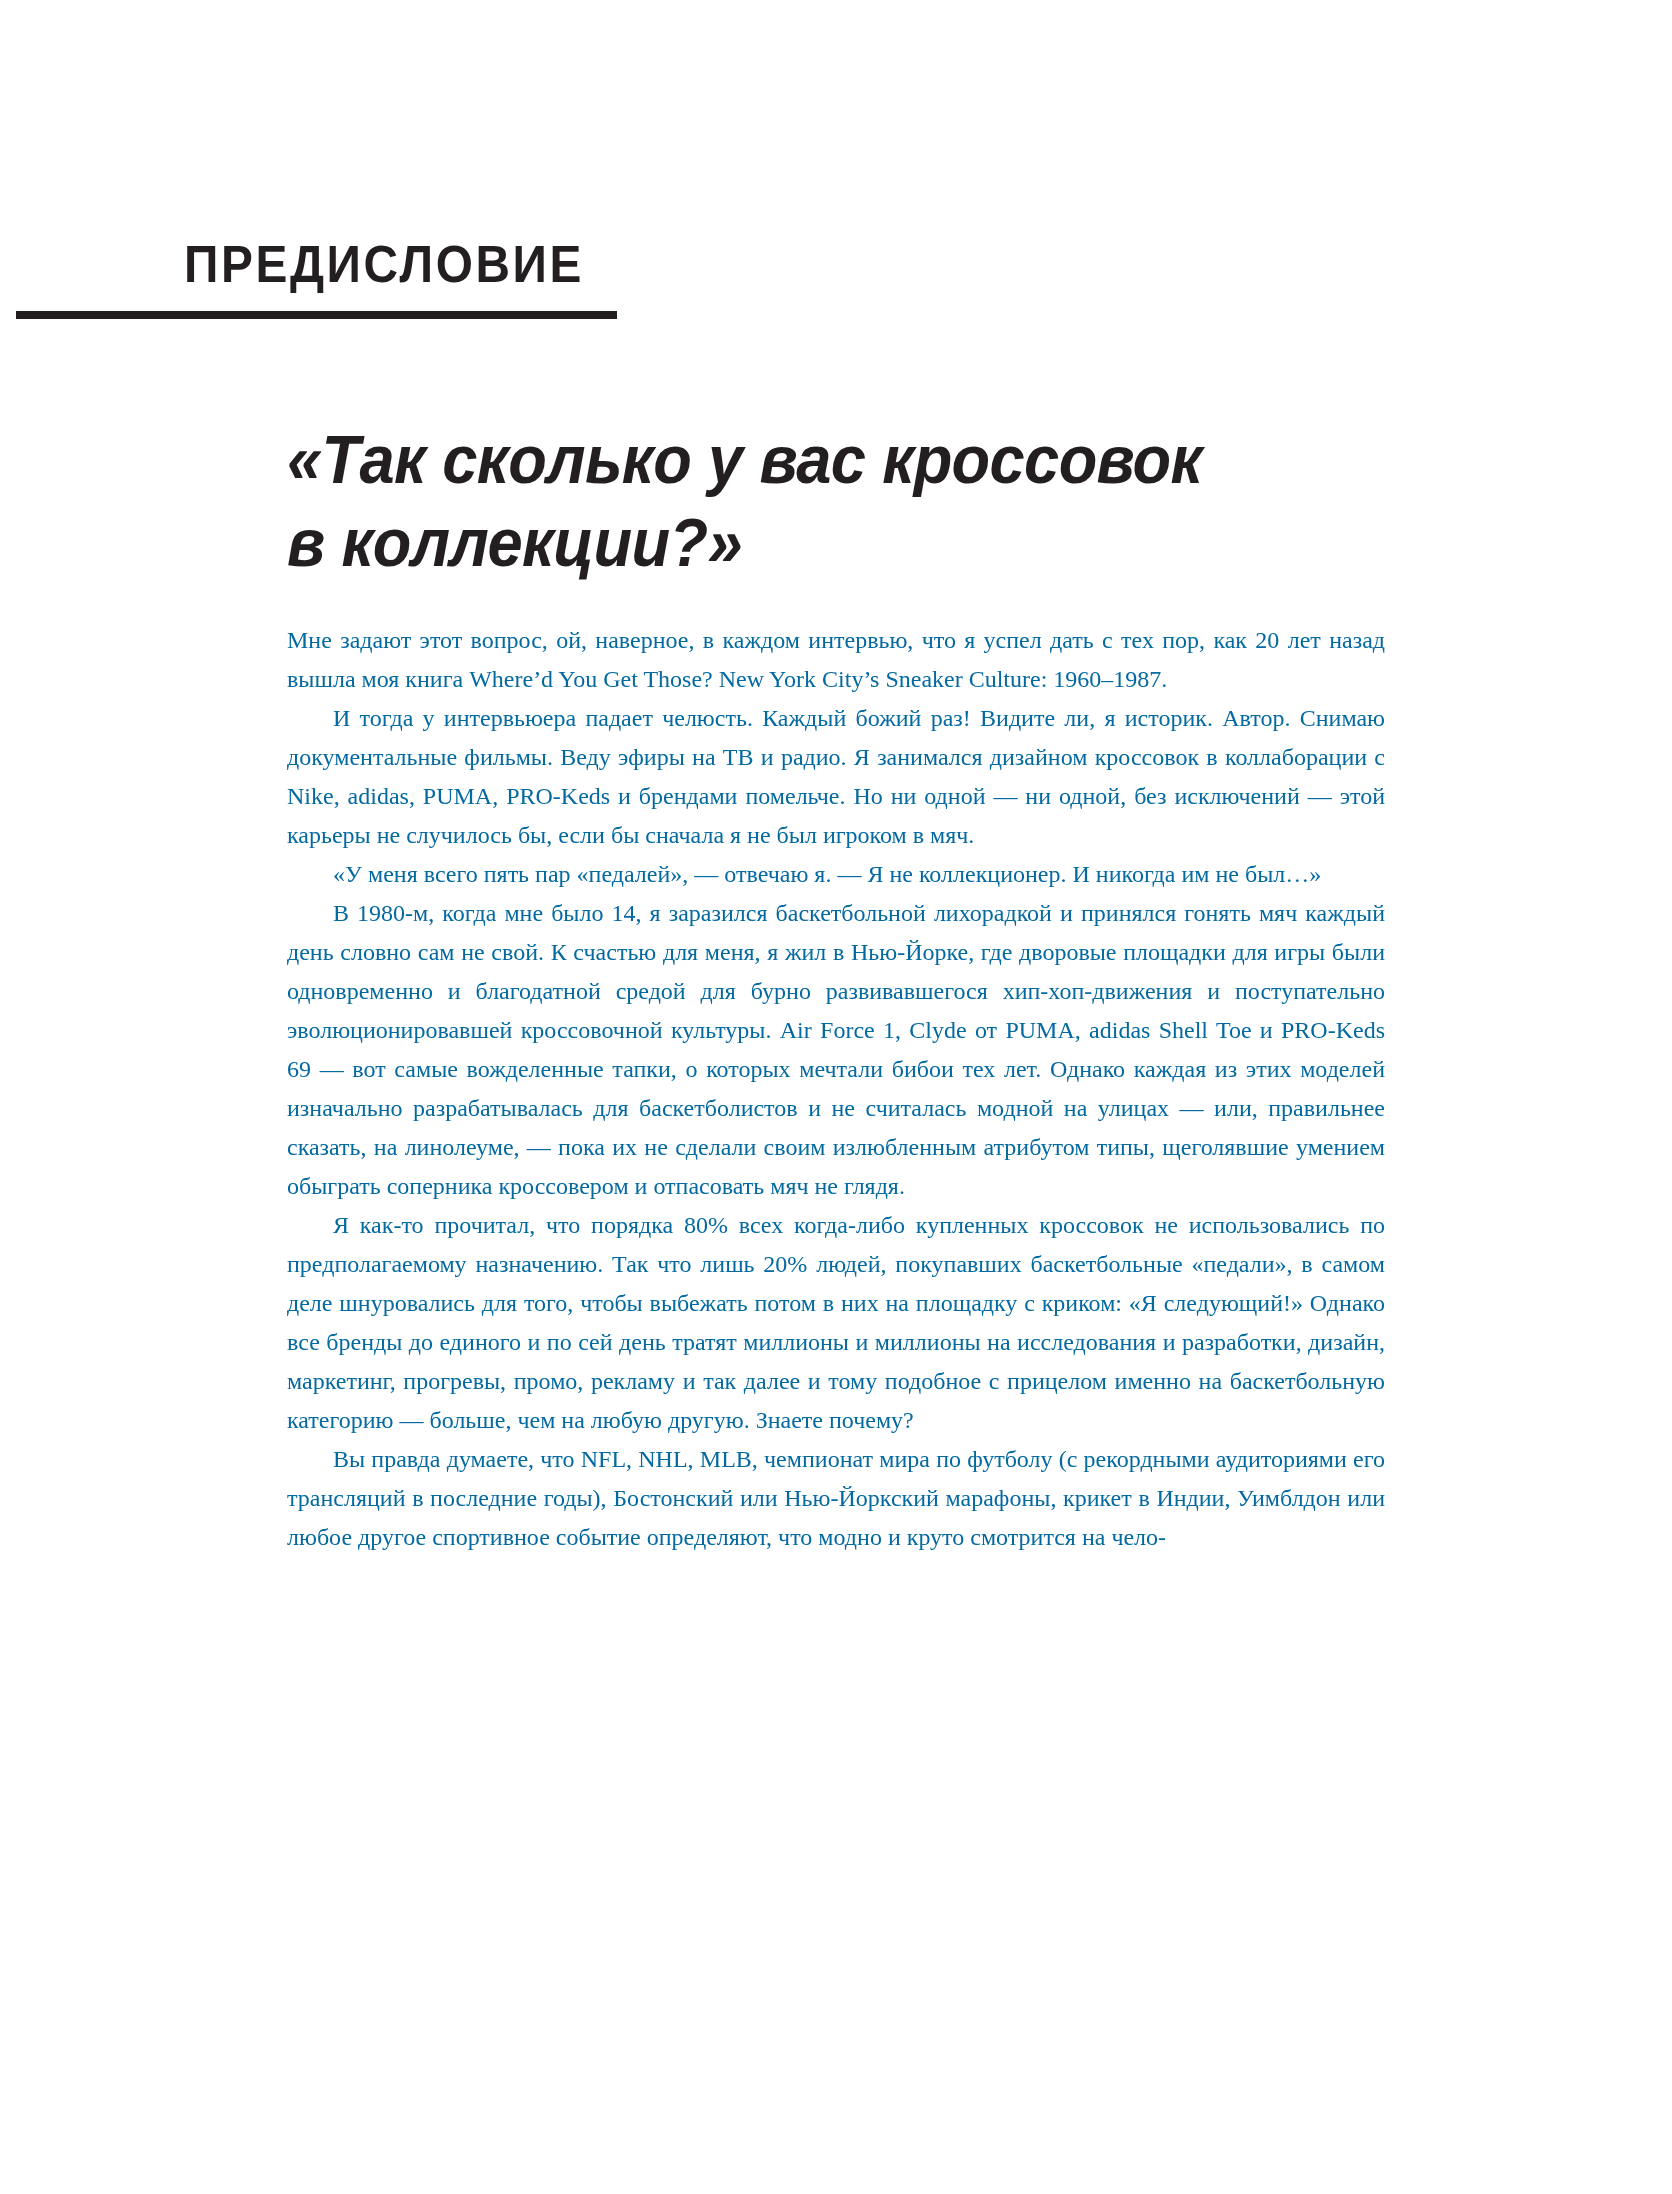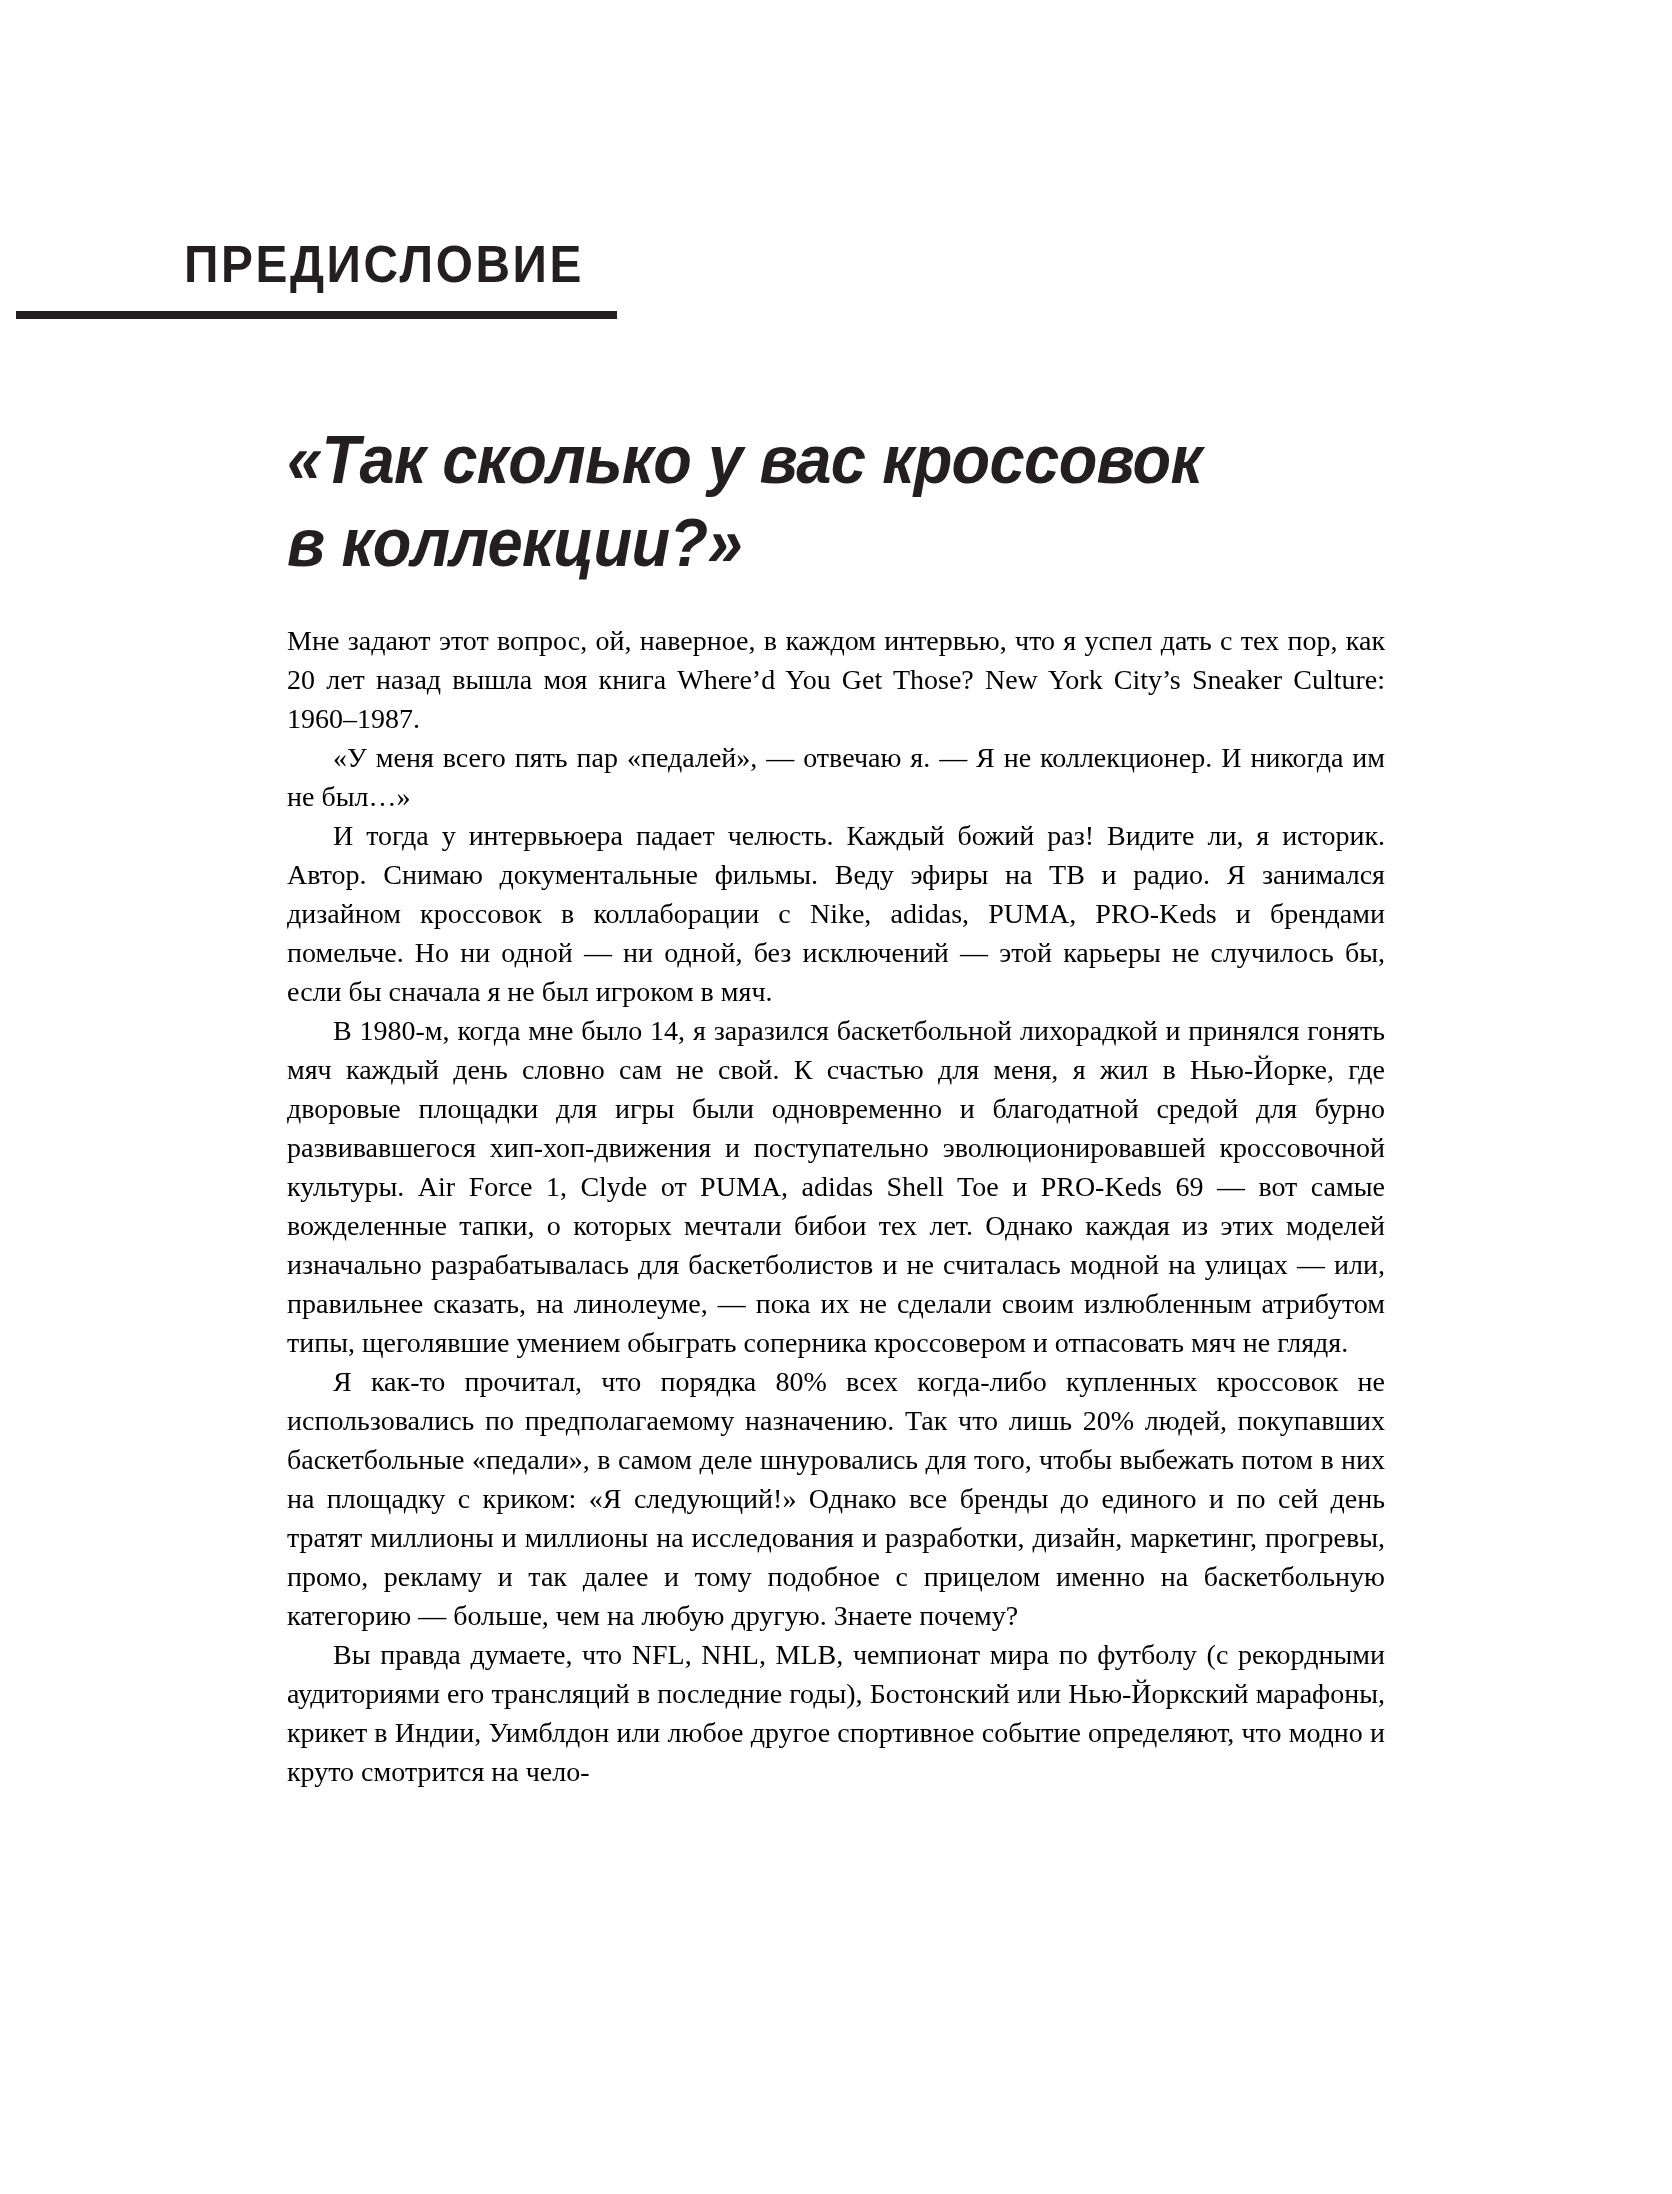--- a/index.html
+++ b/index.html
@@ -78,23 +78,23 @@
   }
   .display-title .tline { display: block; white-space: nowrap; }
 
   
   .body-copy {
     position: absolute;
     left: 271px;
     top: 621px;
     width: 1098px;
     font-family: "Liberation Serif", "DejaVu Serif", serif;
-    font-size: 28px;
+    font-size: 24px;
     line-height: 39px;
-    color: #000000;
+    color: #0369a1;
     text-align: justify;
     text-justify: inter-word;
     hyphens: manual;
   }
   .body-copy p {
     margin: 0;
     text-indent: 0;
   }
   .body-copy p.indent {
     text-indent: 46px;
@@ -111,21 +111,21 @@
   <div class="rule"></div>
 
 
   <div class="display-title">
     <span class="tline">«Так сколько у вас кроссовок</span>
     <span class="tline">в коллекции?»</span>
   </div>
 
   <div class="body-copy" id="body-copy">
       <p>Мне задают этот вопрос, ой, наверное, в каждом интервью, что я успел дать с тех пор, как 20 лет назад вышла моя книга Where’d You Get Those? New York City’s Sneaker Culture: 1960–1987.</p>
+      <p class="indent">И тогда у интервьюера падает челюсть. Каждый божий раз! Видите ли, я историк. Автор. Снимаю документальные фильмы. Веду эфиры на ТВ и радио. Я занимался дизайном кроссовок в коллаборации с Nike, adidas, PUMA, PRO-Keds и брендами помельче. Но ни одной — ни одной, без исключений — этой карьеры не случилось бы, если бы сначала я не был игроком в мяч.</p>
       <p class="indent">«У меня всего пять пар «педалей», — отвечаю я. — Я не коллекционер. И никогда им не был…»</p>
-      <p class="indent">И тогда у интервьюера падает челюсть. Каждый божий раз! Видите ли, я историк. Автор. Снимаю документальные фильмы. Веду эфиры на ТВ и радио. Я занимался дизайном кроссовок в коллаборации с Nike, adidas, PUMA, PRO-Keds и брендами помельче. Но ни одной — ни одной, без исключений — этой карьеры не случилось бы, если бы сначала я не был игроком в мяч.</p>
       <p class="indent">В 1980-м, когда мне было 14, я заразился баскетбольной лихорадкой и принялся гонять мяч каждый день словно сам не свой. К счастью для меня, я жил в Нью-Йорке, где дворовые площадки для игры были одновременно и благодатной средой для бурно развивавшегося хип-хоп-движения и поступательно эволюционировавшей кроссовочной культуры. Air Force 1, Clyde от PUMA, adidas Shell Toe и PRO-Keds 69 — вот самые вожделенные тапки, о которых мечтали бибои тех лет. Однако каждая из этих моделей изначально разрабатывалась для баскетболистов и не считалась модной на улицах — или, правильнее сказать, на линолеуме, — пока их не сделали своим излюбленным атрибутом типы, щеголявшие умением обыграть соперника кроссовером и отпасовать мяч не глядя.</p>
       <p class="indent">Я как-то прочитал, что порядка 80% всех когда-либо купленных кроссовок не использовались по предполагаемому назначению. Так что лишь 20% людей, покупавших баскетбольные «педали», в самом деле шнуровались для того, чтобы выбежать потом в них на площадку с криком: «Я следующий!» Однако все бренды до единого и по сей день тратят миллионы и миллионы на исследования и разработки, дизайн, маркетинг, прогревы, промо, рекламу и так далее и тому подобное с прицелом именно на баскетбольную категорию — больше, чем на любую другую. Знаете почему?</p>
       <p class="indent">Вы правда думаете, что NFL, NHL, MLB, чемпионат мира по футболу (с рекордными аудиториями его трансляций в последние годы), Бостонский или Нью-Йоркский марафоны, крикет в Индии, Уимблдон или любое другое спортивное событие определяют, что модно и круто смотрится на чело-</p>
     </div>
 
 </div>
 
 
 </body></html>

